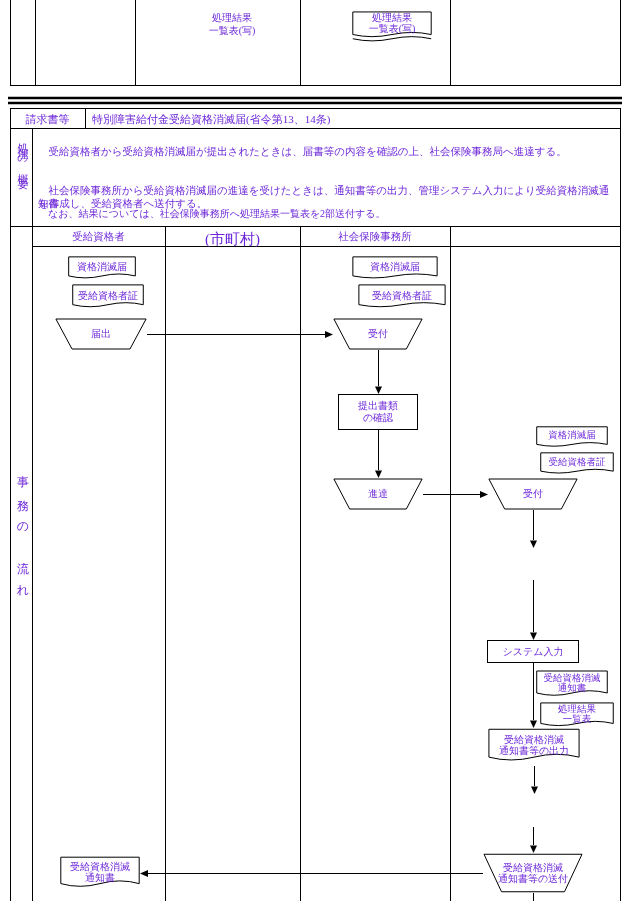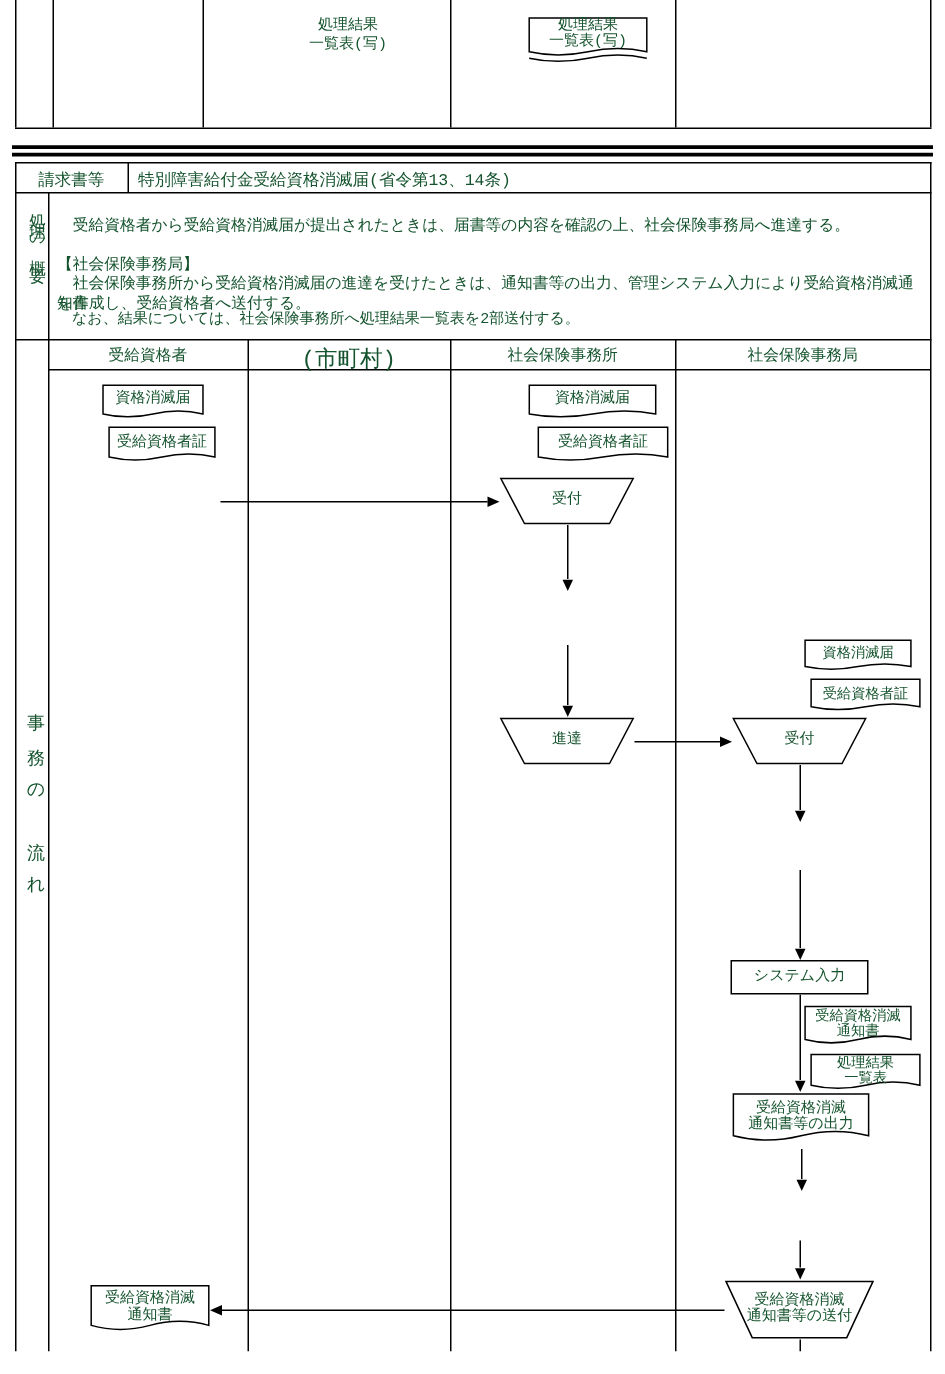--- a/index.html
+++ b/index.html
@@ -1,17 +1,17 @@
 <!DOCTYPE html>
 <html><head>
 <meta charset="utf-8">
 <style>
   html,body{margin:0;padding:0;background:#fff}
   .page{position:relative;width:630px;height:901px;background:#fff;overflow:hidden;
-        font-family:Liberation Mono, monospace;color:#14532d}
+        font-family:Liberation Serif, serif;color:#6d28d9}
   .lines{position:absolute;left:0;top:0}
   .txt{position:absolute;white-space:pre-line}
   .ctr{text-align:center}
   .shape{position:absolute}
   .shape>svg{position:absolute;left:0;top:0;width:100%;height:100%;display:block;overflow:visible}
   .shape .lbl{position:relative;z-index:1;width:100%;height:100%;display:flex;align-items:center;
               justify-content:center;text-align:center;white-space:pre-line;font-size:10px;line-height:11.5px}
   .doc .lbl{padding-bottom:4px;box-sizing:border-box}
   .doc2 .lbl{padding-bottom:8px;box-sizing:border-box}
   .rectbox{position:absolute;border:1px solid #000;background:#fff;box-sizing:border-box;display:flex;
@@ -87,63 +87,69 @@
     </svg>
     <div class="lbl">処理結果
 一覧表(写)</div>
   </div>
 
   <div class="txt ctr" style="left:10px;top:112px;width:75px;font-size:11px">請求書等</div>
   <div class="txt" style="left:92px;top:112px;width:524px;font-size:11px">特別障害給付金受給資格消滅届(省令第13、14条)</div>
 
   <div class="vlabel" style="left:15px;top:134px;font-size:11px;letter-spacing:6px">処理の概要</div>
   <div class="txt" style="left:38px;top:145px;width:578px;font-size:10.5px;line-height:13px">　受給資格者から受給資格消滅届が提出されたときは、届書等の内容を確認の上、社会保険事務局へ進達する。</div>
-  <div class="txt" style="left:38px;top:171px;width:578px;font-size:10.5px;line-height:13px">【社会保険事務局】</div>
   <div class="txt" style="left:38px;top:184px;width:578px;font-size:10.5px;line-height:13px">　社会保険事務所から受給資格消滅届の進達を受けたときは、通知書等の出力、管理システム入力により受給資格消滅通知書</div>
   <div class="txt" style="left:38px;top:197px;width:578px;font-size:10.5px;line-height:13px">を作成し、受給資格者へ送付する。</div>
   <div class="txt" style="left:38px;top:207px;width:578px;font-size:10px;line-height:13px">　なお、結果については、社会保険事務所へ処理結果一覧表を2部送付する。</div>
 
   <div class="vlabel" style="left:14px;top:466px;font-size:12px;letter-spacing:24px">事務の流れ</div>
 
   <div class="txt ctr" style="left:32px;top:230px;width:133px;font-size:10.5px">受給資格者</div>
   <div class="txt ctr" style="left:165px;top:230px;width:135px;font-size:15px">(市町村)</div>
   <div class="txt ctr" style="left:300px;top:230px;width:150px;font-size:10.5px">社会保険事務所</div>
-  <div class="txt ctr" style="left:450px;top:230px;width:170px;font-size:10.5px">社会保険事務局</div>
 
   <div class="shape doc" style="left:68px;top:256px;width:68px;height:26px">
     <svg viewBox="0 0 100 30" preserveAspectRatio="none">
       <path d="M1 1 H99 V23 Q75 18.5 50 23 Q25 27.5 1 23 Z" fill="#fff" stroke="#000" vector-effect="non-scaling-stroke"></path>
     </svg>
     <div class="lbl">資格消滅届</div>
   </div>
   <div class="shape doc" style="left:72px;top:284px;width:72px;height:27px">
     <svg viewBox="0 0 100 30" preserveAspectRatio="none">
       <path d="M1 1 H99 V23 Q75 18.5 50 23 Q25 27.5 1 23 Z" fill="#fff" stroke="#000" vector-effect="non-scaling-stroke"></path>
     </svg>
     <div class="lbl">受給資格者証</div>
   </div>
+  <div class="shape trap" style="left:55px;top:318px;width:92px;height:32px">
+    <svg viewBox="0 0 100 32" preserveAspectRatio="none">
+      <path d="M1 1 H99 L81.5 31 H18.5 Z" fill="#fff" stroke="#000" vector-effect="non-scaling-stroke"></path>
+    </svg>
+    <div class="lbl">届出</div>
+  </div>
 
   <div class="shape doc" style="left:352px;top:256px;width:86px;height:26px">
     <svg viewBox="0 0 100 30" preserveAspectRatio="none">
       <path d="M1 1 H99 V23 Q75 18.5 50 23 Q25 27.5 1 23 Z" fill="#fff" stroke="#000" vector-effect="non-scaling-stroke"></path>
     </svg>
     <div class="lbl">資格消滅届</div>
   </div>
   <div class="shape doc" style="left:358px;top:284px;width:88px;height:27px">
     <svg viewBox="0 0 100 30" preserveAspectRatio="none">
       <path d="M1 1 H99 V23 Q75 18.5 50 23 Q25 27.5 1 23 Z" fill="#fff" stroke="#000" vector-effect="non-scaling-stroke"></path>
     </svg>
     <div class="lbl">受給資格者証</div>
   </div>
   <div class="shape trap" style="left:333px;top:318px;width:90px;height:32px">
     <svg viewBox="0 0 100 32" preserveAspectRatio="none">
       <path d="M1 1 H99 L81.5 31 H18.5 Z" fill="#fff" stroke="#000" vector-effect="non-scaling-stroke"></path>
     </svg>
     <div class="lbl">受付</div>
   </div>
+  <div class="rectbox" style="left:338px;top:394px;width:80px;height:36px">提出書類
+の確認</div>
   <div class="shape trap" style="left:333px;top:478px;width:90px;height:32px">
     <svg viewBox="0 0 100 32" preserveAspectRatio="none">
       <path d="M1 1 H99 L81.5 31 H18.5 Z" fill="#fff" stroke="#000" vector-effect="non-scaling-stroke"></path>
     </svg>
     <div class="lbl">進達</div>
   </div>
 
   <div class="shape doc" style="left:536px;top:426px;width:72px;height:24px">
     <svg viewBox="0 0 100 30" preserveAspectRatio="none">
       <path d="M1 1 H99 V23 Q75 18.5 50 23 Q25 27.5 1 23 Z" fill="#fff" stroke="#000" vector-effect="non-scaling-stroke"></path>

